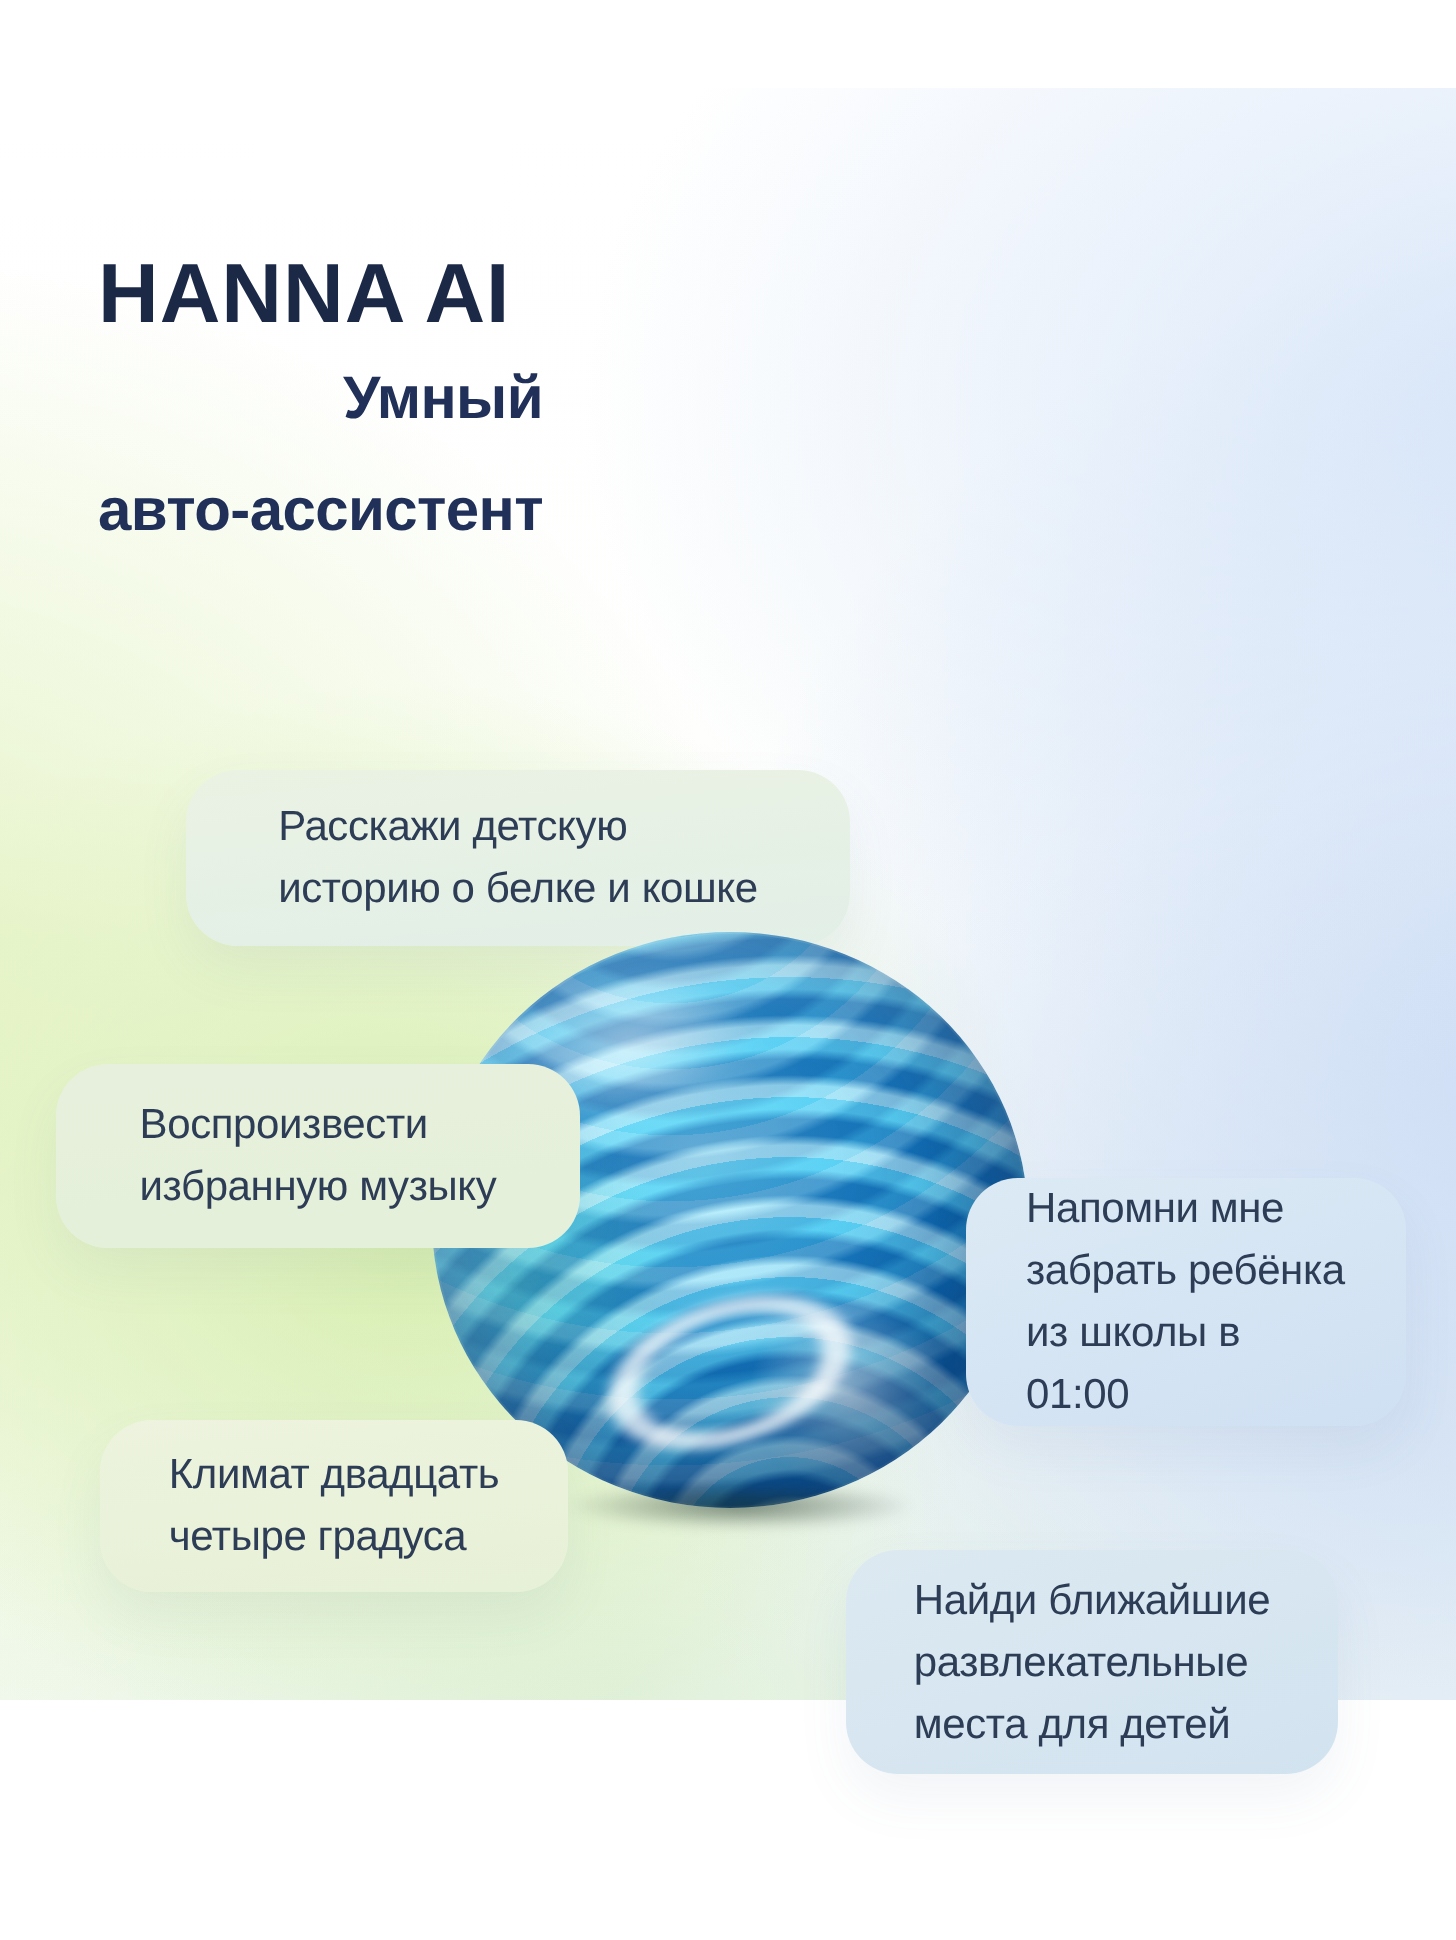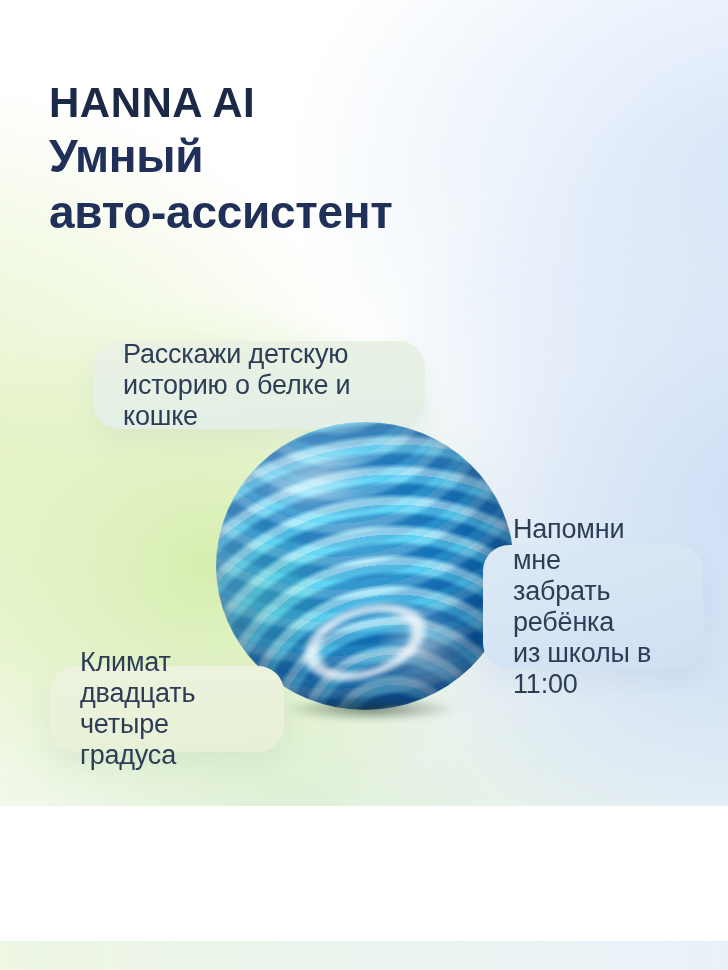--- a/index.html
+++ b/index.html
@@ -12,42 +12,43 @@
   .canvas {
     position:absolute; inset:0; width:728px; height:806px;
     background:
       radial-gradient(900px 620px at 108% 20%, rgba(213,228,248,.95) 0%, rgba(213,228,248,0) 55%),
       radial-gradient(720px 700px at 106% 60%, rgba(203,220,245,.95) 0%, rgba(203,220,245,0) 58%),
       radial-gradient(620px 520px at 96% 82%, rgba(214,228,243,.8) 0%, rgba(214,228,243,0) 60%),
       radial-gradient(760px 640px at -10% 58%, rgba(226,242,191,.95) 0%, rgba(226,242,191,0) 60%),
       radial-gradient(520px 430px at 28% 70%, rgba(204,234,158,.9) 0%, rgba(204,234,158,0) 62%),
       radial-gradient(640px 300px at 42% 100%, rgba(214,236,206,.7) 0%, rgba(214,236,206,0) 60%),
       linear-gradient(180deg,#ffffff 0%,#fdfefc 60%,#f7fbf6 100%);
+    margin-top: 44px;
   }
   .bottom-band {
     position:absolute; left:0; right:0; top:941px; height:29px;
     background:linear-gradient(90deg, rgba(223,240,205,.55), rgba(214,230,244,.55));
   }
 
   
   .headline { position:absolute; left:49px; top:78px; color:#1c2a4e; }
   .headline .line1 {
     font-size:42px; font-weight:700; letter-spacing:.5px; line-height:50px;
     color:#1b2947;
   }
   .headline .line2 {
-    font-size:46px; font-weight:700; letter-spacing:-.3px; line-height:56px;
-    color:#203058; white-space:pre-line;
+    font-size:30px; font-weight:700; letter-spacing:-.3px; line-height:56px;
+    color:#203058; white-space:pre-line;text-align:right;
   }
 
   
   .bubble {
     position:absolute; display:flex; align-items:center;
     padding:0 30px; border-radius:26px;
-    font-size:27px; line-height:31px; color:#2e3d56;
+    font-size:21px; line-height:31px; color:#2e3d56;
     white-space:pre-line; letter-spacing:-.2px;
     box-shadow:0 12px 26px rgba(90,120,150,.08);
     justify-content:center;
   }
   .b1 { left:93px;  top:341px; width:332px; height:88px;
         background:linear-gradient(175deg,#eaf2e3,#e2efe7); }
   .b2 { left:451px; top:398px; width:204px; height:60px; border-radius:28px;
         background:linear-gradient(170deg,#e4edf8,#dbe8f6); }
   .b3 { left:28px;  top:488px; width:262px; height:92px;
         background:linear-gradient(175deg,#e7f0dc,#e4f0da); }
@@ -114,28 +115,37 @@
     <span>Расскажи детскую
 историю о белке и кошке</span>
   </div>
 
 
   <div class="orb-wrap">
     <div class="orb"></div>
   </div>
   <div class="orb-shadow"></div>
 
+  <div class="bubble b3">
+    <span>Воспроизвести
+избранную музыку</span>
+  </div>
 
   <div class="bubble b4">
     <span>Напомни мне
 забрать ребёнка
-из школы в 11:00</span>
+из школы в 01:00</span>
   </div>
 
   <div class="bubble b5">
     <span>Климат двадцать
 четыре градуса</span>
   </div>
 
 
+  <div class="bubble b7">
+    <span>Найди ближайшие
+развлекательные
+места для детей</span>
+  </div>
 
   <div class="bottom-band"></div>
 </div>
 
 </body></html>

